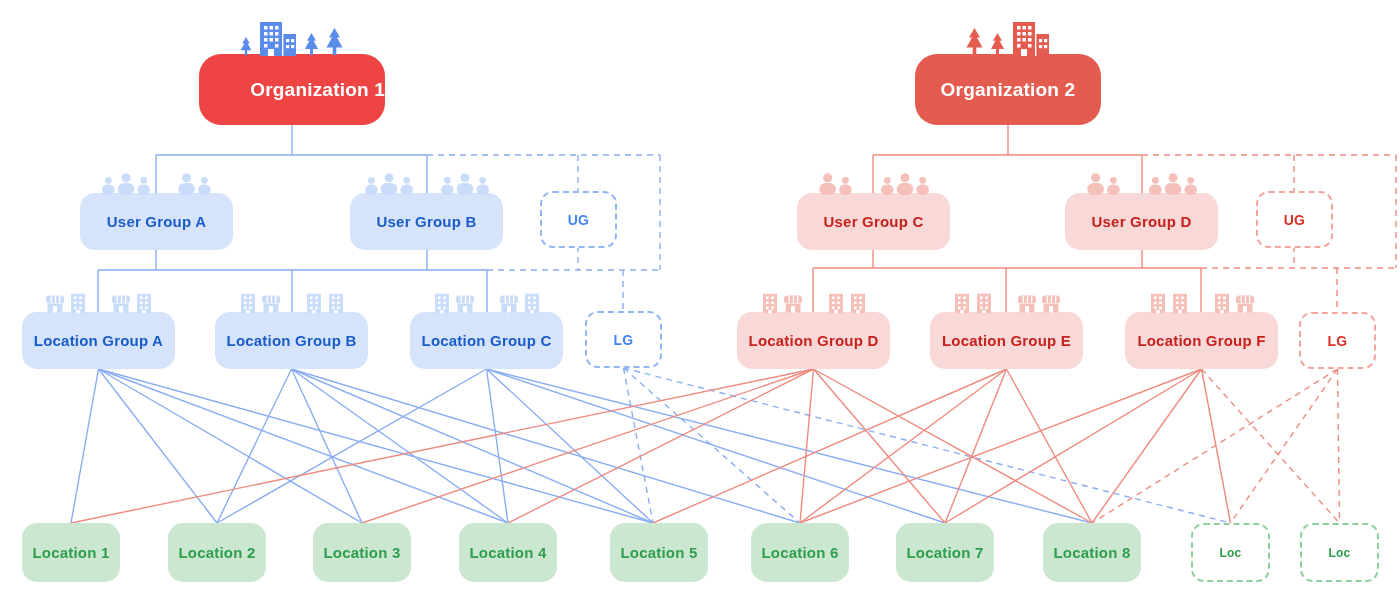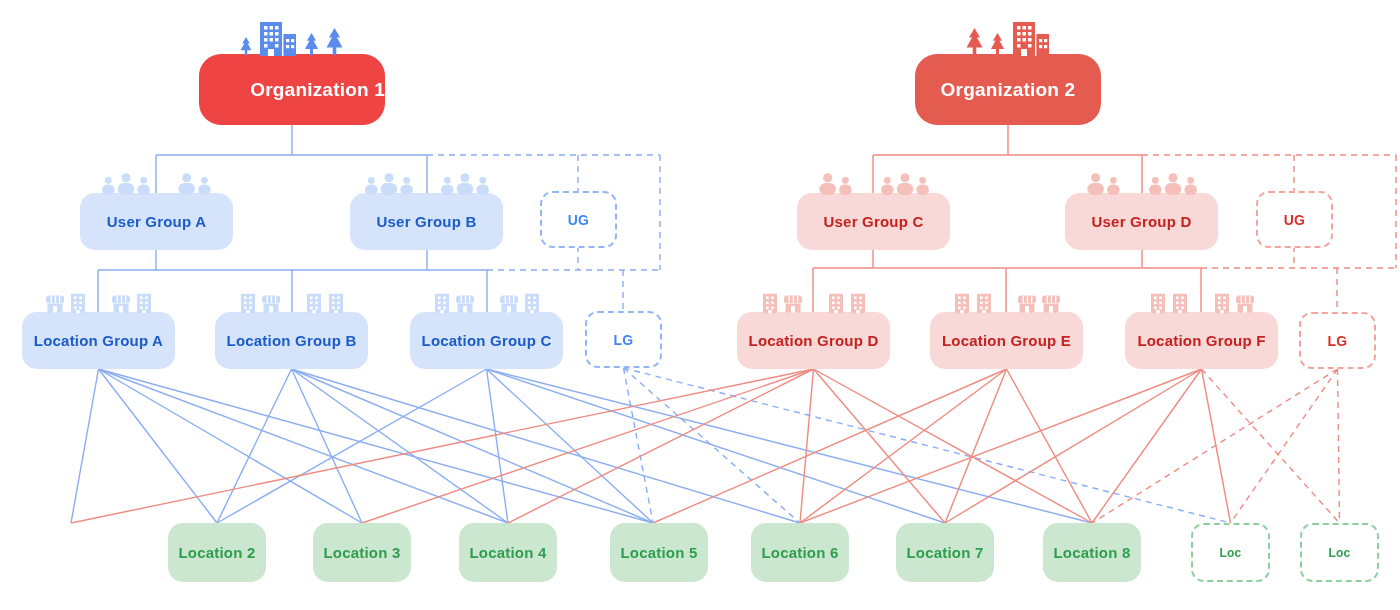--- a/index.html
+++ b/index.html
@@ -29,21 +29,21 @@
   .ic-light-red{color:#f5c0ba;}
   
   #org1{left:199px;top:54px;}   #org2{left:915px;top:54px;}
   #ug-a{left:80px;top:193px;}   #ug-b{left:350px;top:193px;}  #ug-ghost-blue{left:540px;top:191px;}
   #ug-c{left:797px;top:193px;}  #ug-d{left:1065px;top:193px;} #ug-ghost-red{left:1256px;top:191px;}
   #lg-a{left:22px;top:312px;}   #lg-b{left:215px;top:312px;}  #lg-c{left:410px;top:312px;}
   #lg-ghost-blue{left:585px;top:311px;}
   #lg-d{left:737px;top:312px;}  #lg-e{left:930px;top:312px;}  #lg-f{left:1125px;top:312px;}
   #lg-ghost-red{left:1299px;top:312px;}
   #loc-1{left:22px;top:523px;}  #loc-2{left:168px;top:523px;} #loc-3{left:313px;top:523px;}
-  #loc-4{left:459px;top:523px;} #loc-5{left:604px;top:523px;margin-left:6px;} #loc-6{left:751px;top:523px;}
+  #loc-4{left:459px;top:523px;} #loc-5{left:604px;top:523px;margin-left:6px;} #loc-6{left:751px;top:523px;border-radius:16px;}
   #loc-7{left:896px;top:523px;} #loc-8{left:1043px;top:523px;}
   #loc-ghost-1{left:1191px;top:523px;} #loc-ghost-2{left:1300px;top:523px;}
 </style>
 </head>
 <body>
 
 <div id="canvas">
 
   <svg width="0" height="0" style="position:absolute" aria-hidden="true">
     <defs>
@@ -382,20 +382,23 @@
         </svg>
         <svg viewBox="0 0 20 20" width="20" height="21">
           <use href="#sym-store"></use>
         </svg>
       </div>
     </div>
   <div class="box ghost red" id="lg-ghost-red">
     <span>LG</span>
   </div>
 
+  <div class="box loc" id="loc-1">
+    <span>Location 1</span>
+  </div>
   <div class="box loc" id="loc-2">
     <span>Location 2</span>
   </div>
   <div class="box loc" id="loc-3">
     <span>Location 3</span>
   </div>
   <div class="box loc" id="loc-4">
     <span>Location 4</span>
   </div>
   <div class="box loc" id="loc-5">

